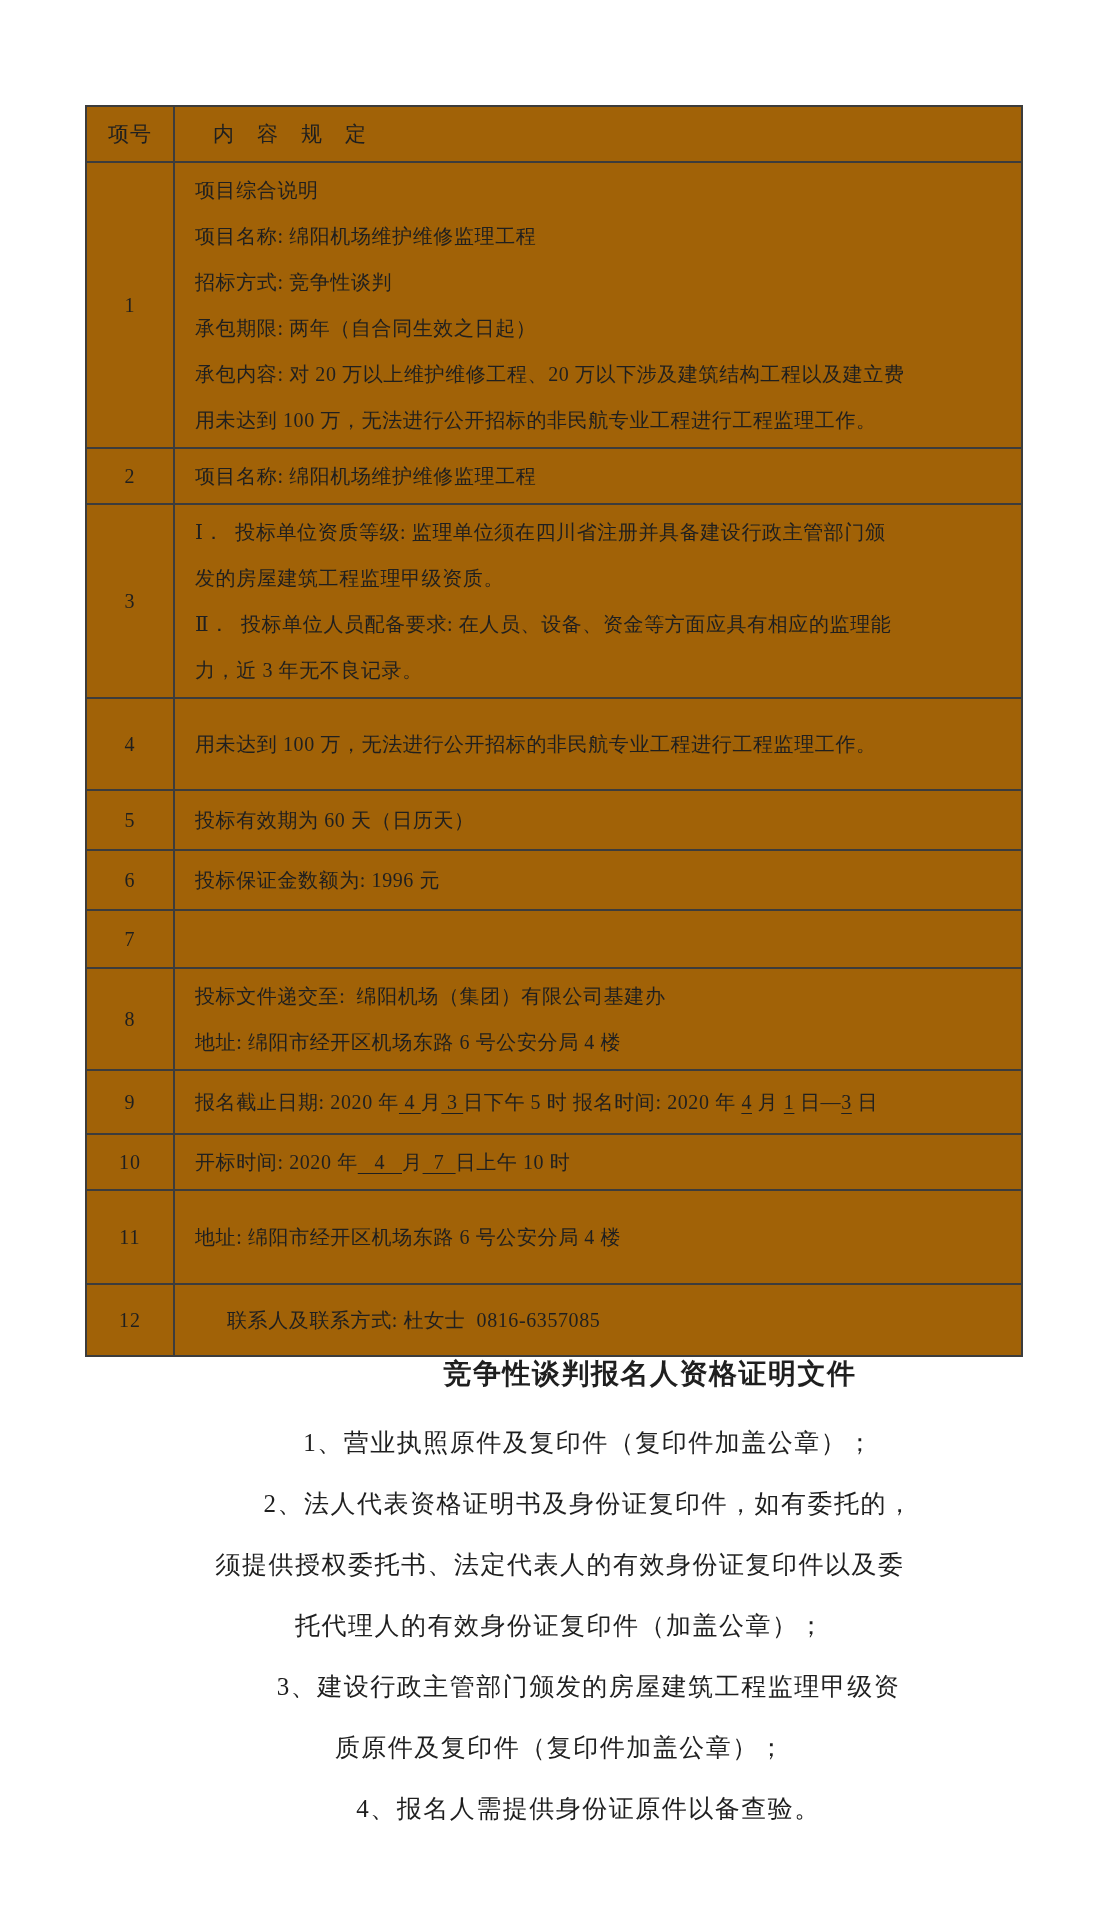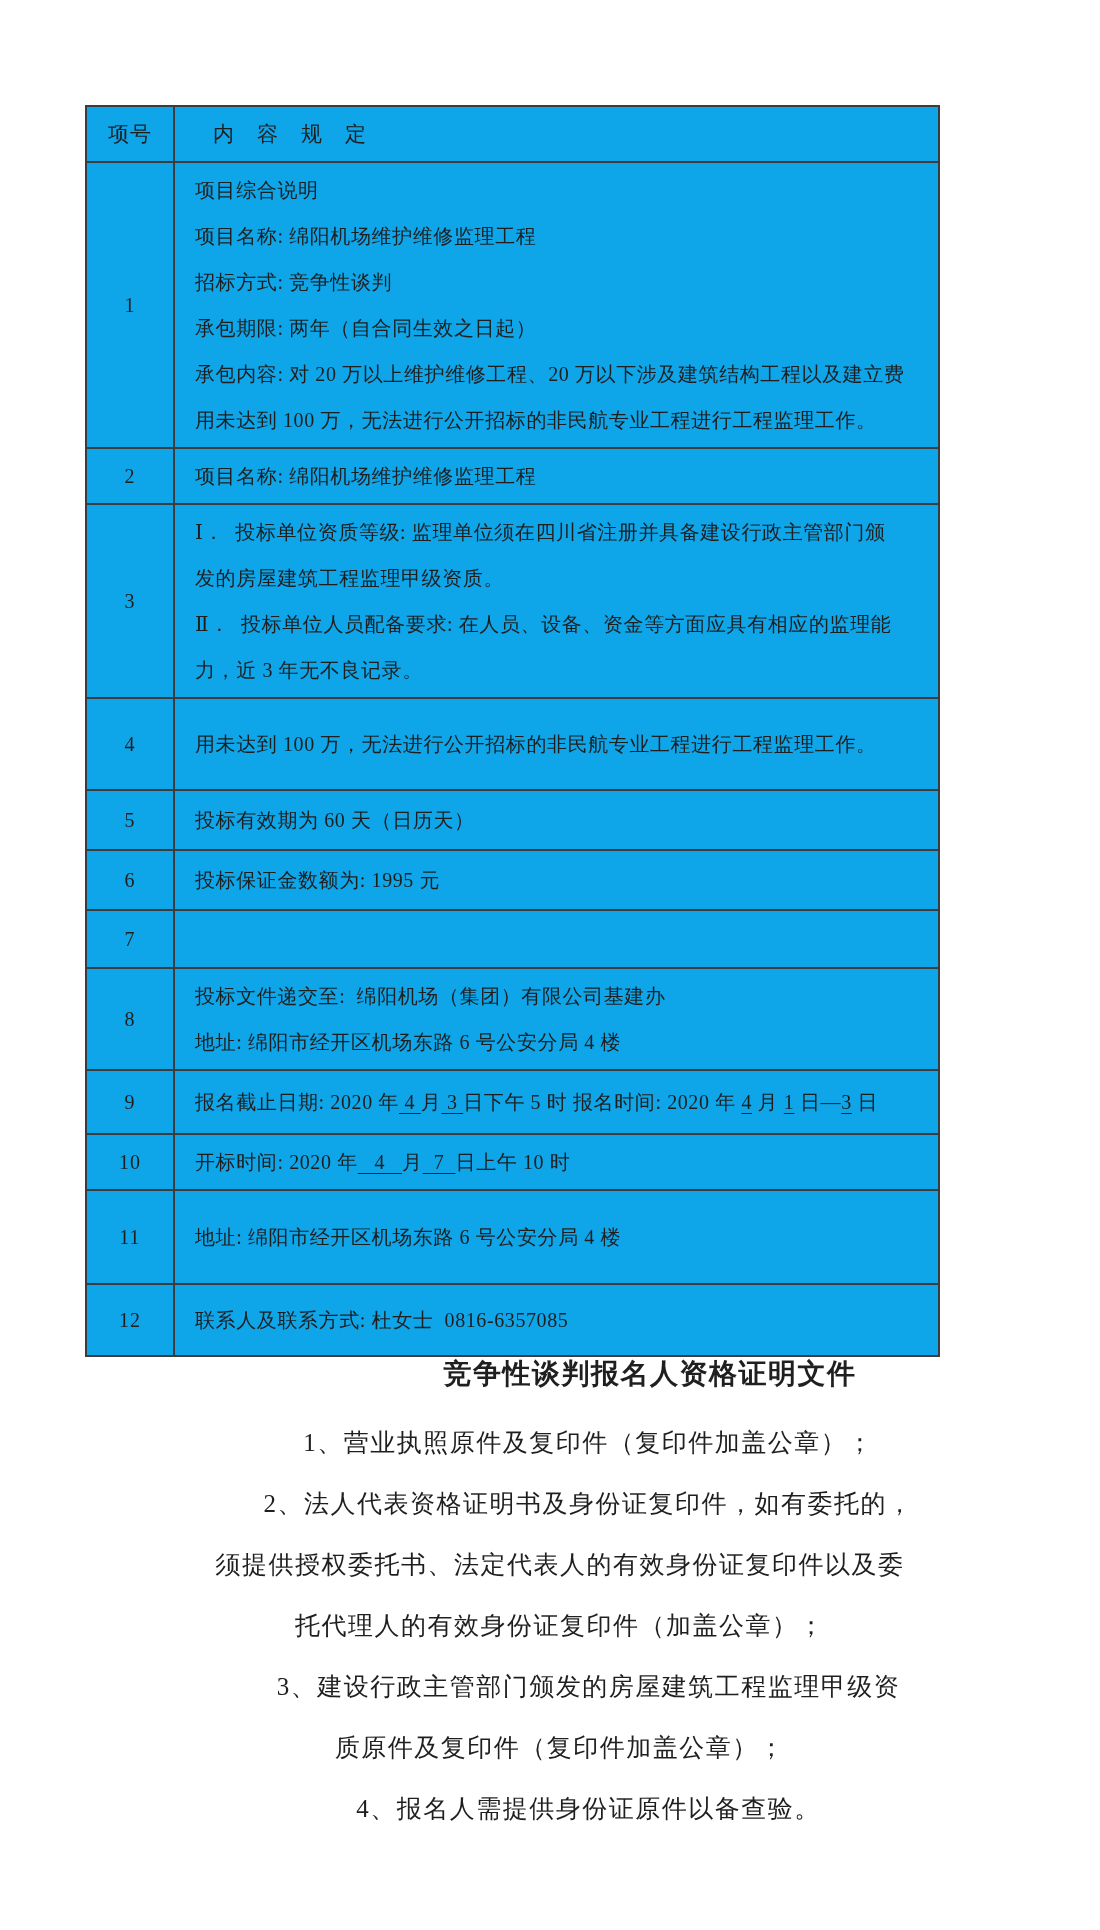--- a/index.html
+++ b/index.html
@@ -6,24 +6,24 @@
   body {
     width:1100px; height:1930px;
     font-family:"Liberation Serif","DejaVu Serif",serif;
     color:#1f1f1f;
     -webkit-font-smoothing:antialiased;
   }
   .page { position:relative; width:1100px; height:1930px; background:#ffffff; overflow:hidden; }
 
   
   .spec-table {
-    position:absolute; left:85px; top:105px; width:855px;
+    position:absolute; left:85px; top:105px; width:938px;
     border:2px solid #3c3c3c;
     box-sizing:border-box;
-    background:#0ea5e9;
+    background:#a16207;
   }
   .t-row { display:flex; align-items:stretch; box-sizing:border-box; }
   .t-row + .t-row { border-top:2px solid #3c3c3c; }
   .num-cell {
     width:88px; flex:0 0 88px;
     border-right:2px solid #3c3c3c;
     display:flex; align-items:center; justify-content:center;
     font-size:20px; letter-spacing:1px;
     box-sizing:border-box;
   }
@@ -43,21 +43,21 @@
   .h-r2  { min-height:46px; }
   .h-r3  { min-height:184px; }
   .h-r4  { min-height:92px; }
   .h-r5  { min-height:60px; }
   .h-r6  { min-height:60px; }
   .h-r7  { min-height:58px; }
   .h-r8  { min-height:92px; }
   .h-r9  { min-height:64px; }
   .h-r10 { min-height:50px; }
   .h-r11 { min-height:94px; }
-  .h-r12 { min-height:72px; }
+  .h-r12 { min-height:72px;gap:32px; }
 
   .seg { white-space:pre; }
   .u { text-decoration:underline; text-underline-offset:4px; text-decoration-thickness:1px; }
 
   
   .cert-section { position:absolute; left:85px; top:1352px; width:950px;text-align:center; }
   .section-title {
     font-size:28px; font-weight:bold; letter-spacing:1.5px;
     line-height:44px; margin:0 0 16px 180px; white-space:pre;
   }
@@ -119,21 +119,21 @@
     <div class="t-row h-r5">
       <div class="num-cell">5</div>
       <div class="content-cell">
         <div class="cell-line">投标有效期为 60 天（日历天）</div>
       </div>
     </div>
 
     <div class="t-row h-r6">
       <div class="num-cell">6</div>
       <div class="content-cell">
-        <div class="cell-line">投标保证金数额为: 1995 元</div>
+        <div class="cell-line">投标保证金数额为: 1996 元</div>
       </div>
     </div>
 
     <div class="t-row h-r7">
       <div class="num-cell">7</div>
     </div>
 
     <div class="t-row h-r8">
       <div class="num-cell">8</div>
       <div class="content-cell">

